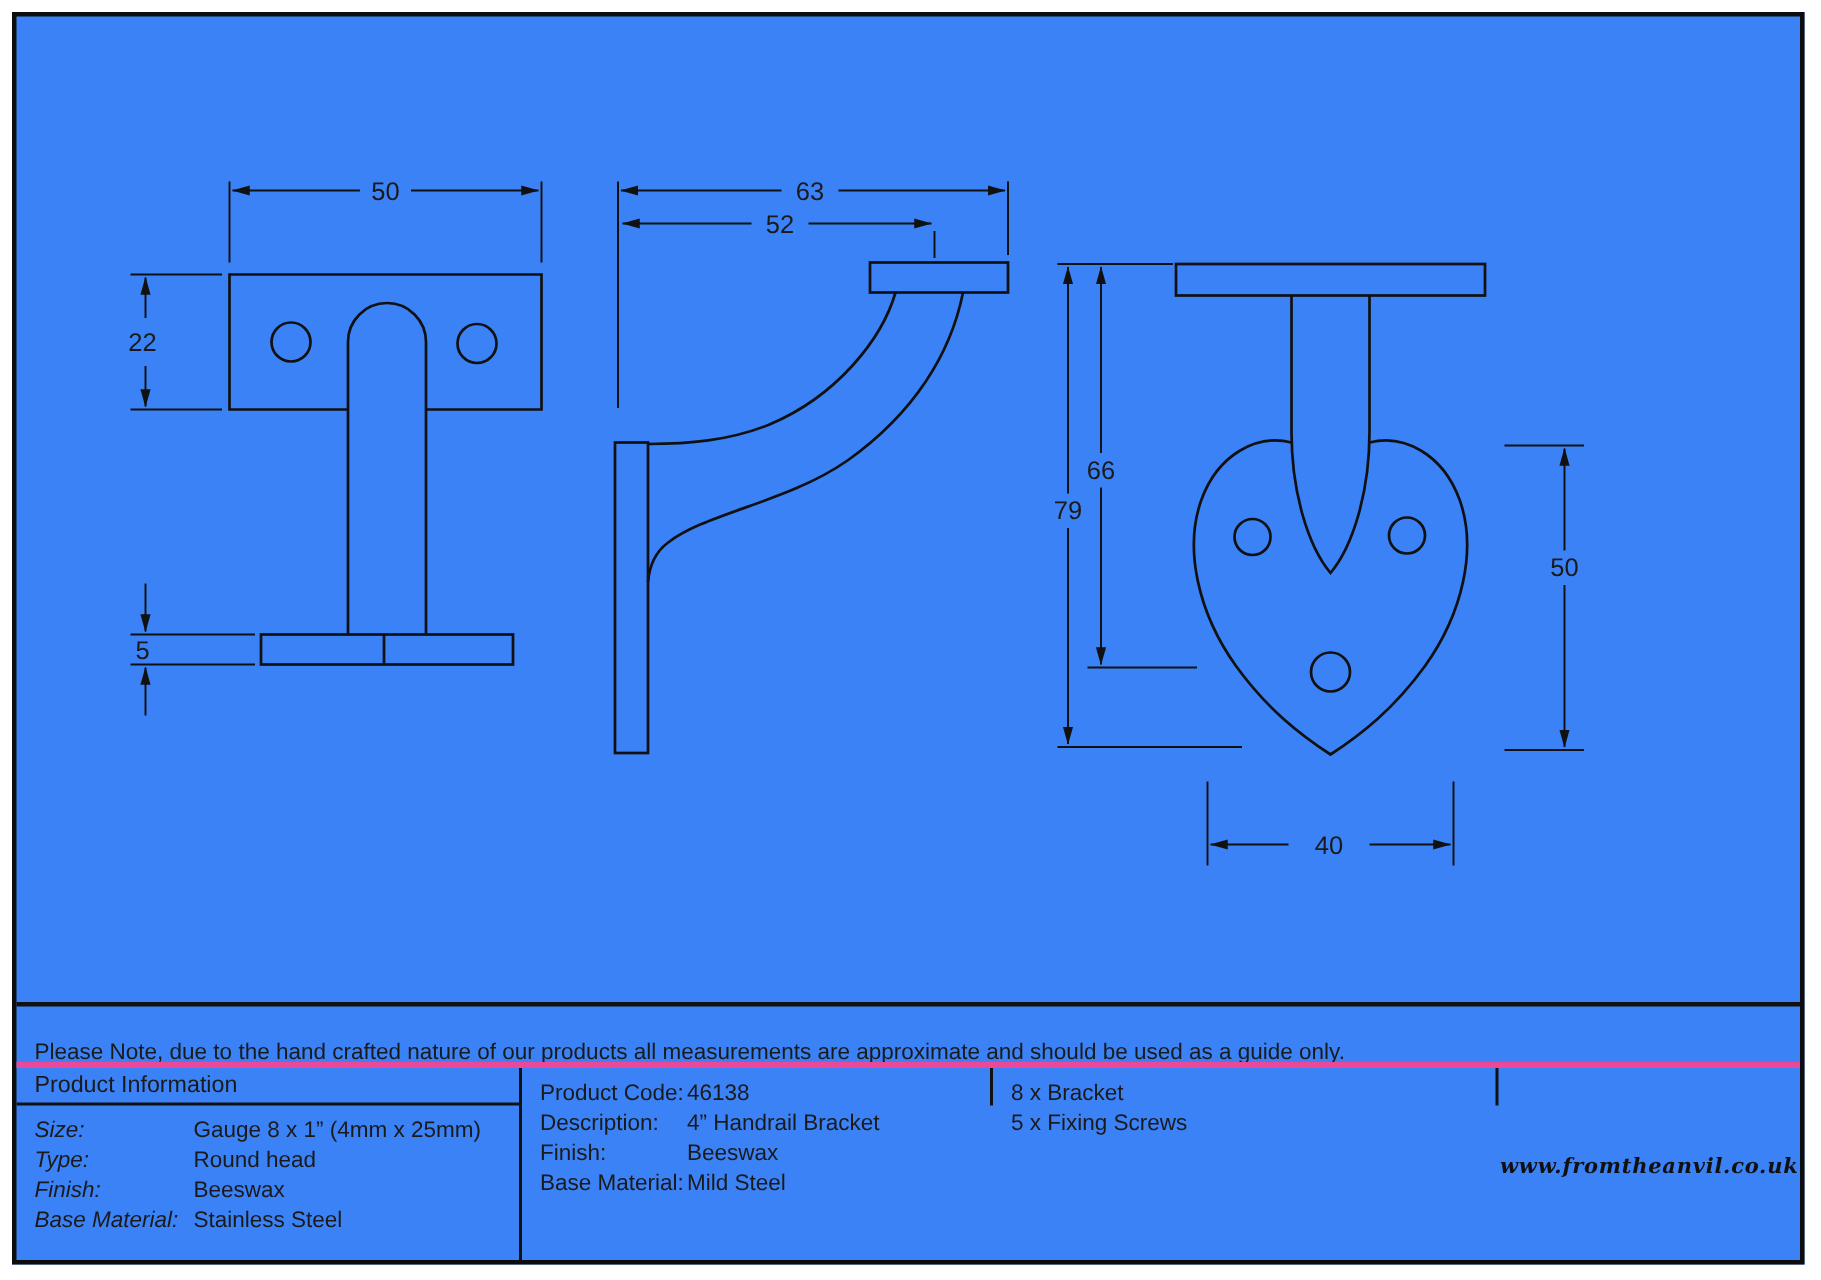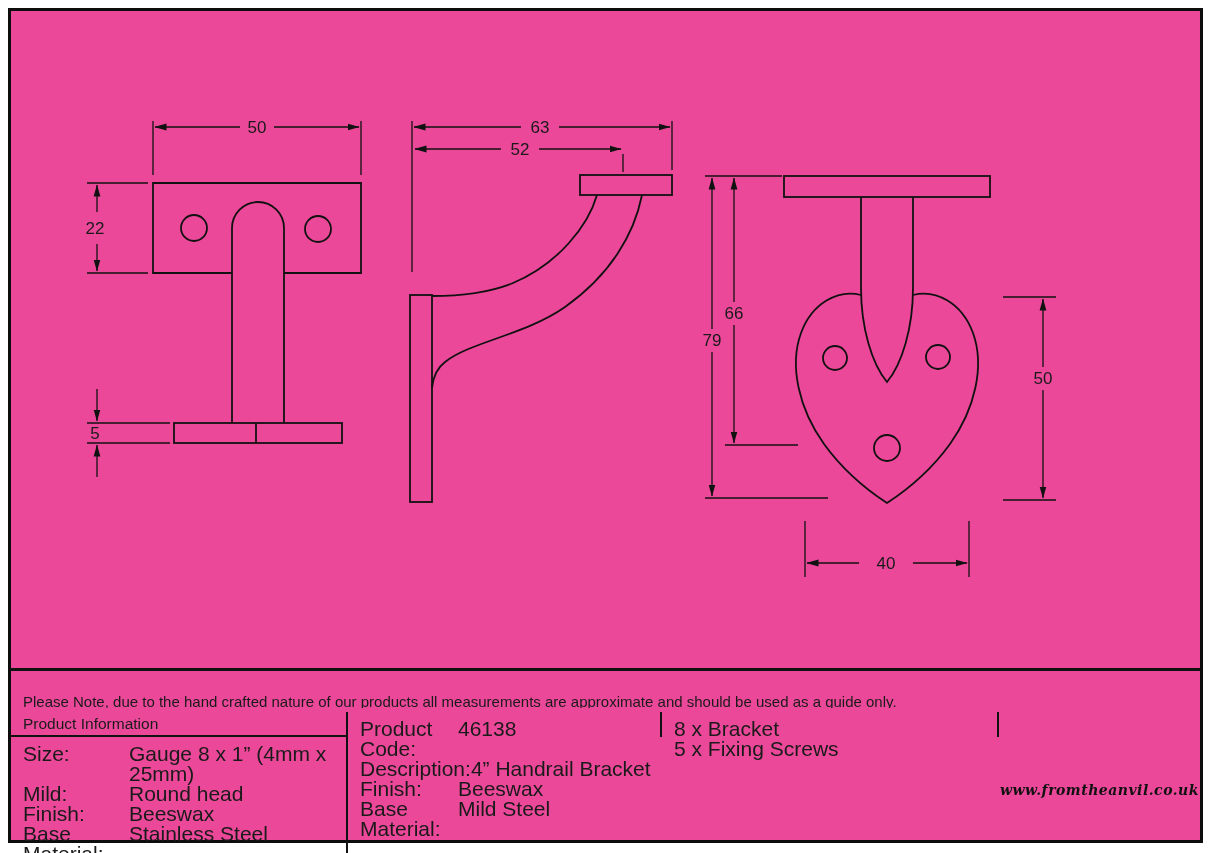--- a/index.html
+++ b/index.html
@@ -3,21 +3,21 @@
 <meta charset="utf-8">
 <style>
   html,body{margin:0;padding:0;}
   body{
     width:1214px;height:853px;position:relative;background:#fff;
     font-family:"Liberation Sans",sans-serif;color:#1a1a1a;
     -webkit-font-smoothing:antialiased;
   }
   .sheet{
     position:absolute;left:8px;top:8px;width:1189px;height:829px;
-    border:3px solid #0d0d0d;background:#ec4899;
+    border:3px solid #0d0d0d;background:#3b82f6;
   }
   
   .drawing{position:absolute;left:0;top:0;width:1189px;height:657px;}
   .drawing svg{display:block;width:100%;height:100%;}
   svg text{
     font-family:"Liberation Sans",sans-serif;font-size:17px;fill:#1a1a1a;
     text-anchor:middle;
   }
   
   .note-row{
@@ -29,24 +29,24 @@
   .info-table{
     position:absolute;left:0;right:0;top:697px;bottom:0;
     border-top:4px solid #ec4899;
     display:grid;grid-template-columns:337px 314px 337px 1fr;
     grid-template-rows:25px 1fr;
   }
   .th{
     border-right:2px solid #111;border-bottom:2px solid #111;
     display:flex;align-items:center;padding:0 0 0 12px;font-size:15.5px;
   }
-  .td{border-right:2px solid #111;padding:7px 0 0 12px;font-size:21px;}
+  .td{border-right:2px solid #111;padding:7px 0 0 12px;font-size:15px;}
   .kv{display:flex;line-height:20px;}
   .kv .k{flex:0 0 98px;}
-  .td-fixing .kv .k{flex:0 0 106px;}
+  .td-fixing .kv .k{flex:0 0 106px;font-style:italic;}
   .pc-item{line-height:20px;}
   
   .logo-cell{
     grid-column:4;grid-row:1/3;display:flex;flex-direction:column;
     align-items:center;justify-content:center;
   }
   .lockup{position:relative;width:185px;height:58px;}
   .anvil-icon{position:absolute;left:0;top:10px;width:62px;height:46px;}
   .brand{
     position:absolute;left:58px;top:2px;height:56px;line-height:56px;
@@ -181,21 +181,21 @@
       <div class="pc-item">8 x Bracket</div>
       <div class="pc-item">5 x Fixing Screws</div>
     </div>
 
     <div class="td td-fixing">
       <div class="kv">
         <span class="k">Size:</span>
         <span class="v">Gauge 8 x 1” (4mm x 25mm)</span>
       </div>
       <div class="kv">
-        <span class="k">Mild:</span>
+        <span class="k">Type:</span>
         <span class="v">Round head</span>
       </div>
       <div class="kv">
         <span class="k">Finish:</span>
         <span class="v">Beeswax</span>
       </div>
       <div class="kv">
         <span class="k">Base Material:</span>
         <span class="v">Stainless Steel</span>
       </div>

